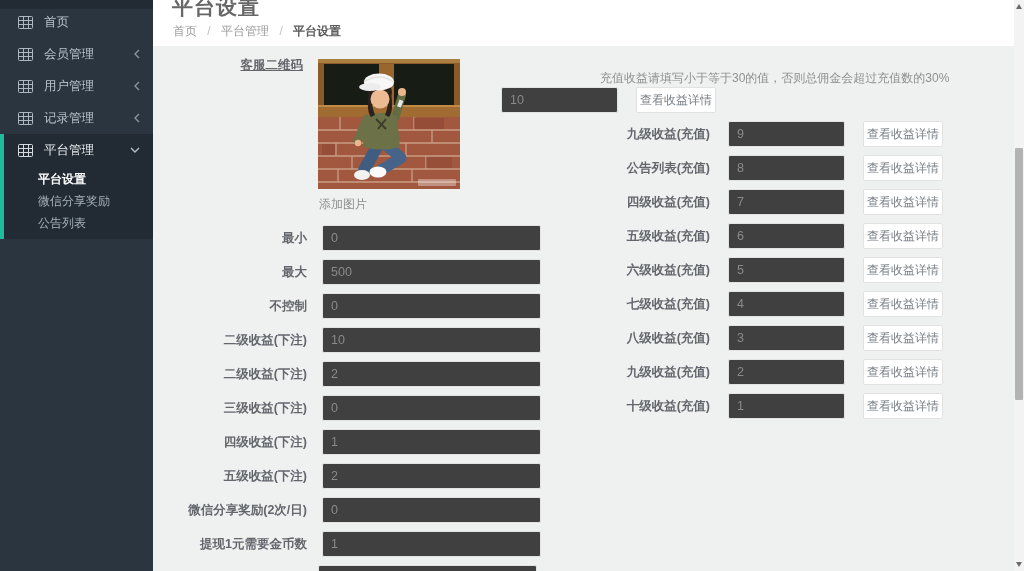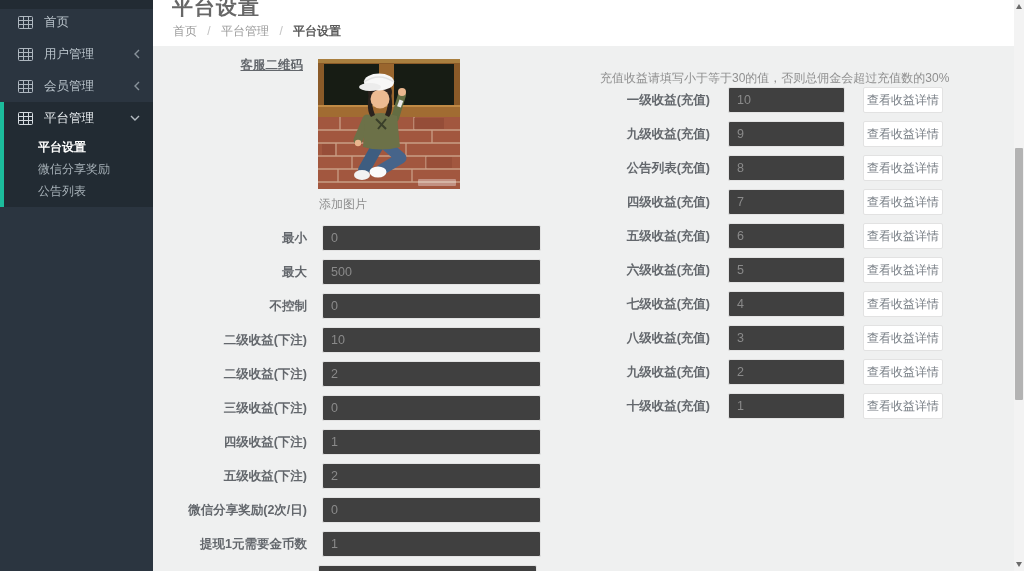--- a/index.html
+++ b/index.html
@@ -84,46 +84,63 @@
       <div class="side-item">
         <span class="nav-icon">
           <svg width="15" height="13" viewBox="0 0 15 13">
               <rect x="0.5" y="0.5" width="14" height="12" rx="1" fill="none" stroke="#aeb7bf"></rect>
               <line x1="0.5" y1="4.5" x2="14.5" y2="4.5" stroke="#aeb7bf"></line>
               <line x1="0.5" y1="8.5" x2="14.5" y2="8.5" stroke="#aeb7bf"></line>
               <line x1="5.5" y1="0.5" x2="5.5" y2="12.5" stroke="#aeb7bf"></line>
               <line x1="10.5" y1="0.5" x2="10.5" y2="12.5" stroke="#aeb7bf"></line>
             </svg>
         </span>
-        <span>用户管理</span>
+        <span>会员管理</span>
         <span class="chev">
           <svg width="6" height="10" viewBox="0 0 6 10">
               <polyline points="5,1 1,5 5,9" fill="none" stroke="#9aa4ac" stroke-width="1.4"></polyline>
             </svg>
         </span>
       </div>
 
       <div class="side-item">
         <span class="nav-icon">
           <svg width="15" height="13" viewBox="0 0 15 13">
               <rect x="0.5" y="0.5" width="14" height="12" rx="1" fill="none" stroke="#aeb7bf"></rect>
               <line x1="0.5" y1="4.5" x2="14.5" y2="4.5" stroke="#aeb7bf"></line>
               <line x1="0.5" y1="8.5" x2="14.5" y2="8.5" stroke="#aeb7bf"></line>
               <line x1="5.5" y1="0.5" x2="5.5" y2="12.5" stroke="#aeb7bf"></line>
               <line x1="10.5" y1="0.5" x2="10.5" y2="12.5" stroke="#aeb7bf"></line>
             </svg>
         </span>
-        <span>会员管理</span>
+        <span>用户管理</span>
         <span class="chev">
           <svg width="6" height="10" viewBox="0 0 6 10">
               <polyline points="5,1 1,5 5,9" fill="none" stroke="#9aa4ac" stroke-width="1.4"></polyline>
             </svg>
         </span>
       </div>
 
+      <div class="side-item">
+        <span class="nav-icon">
+          <svg width="15" height="13" viewBox="0 0 15 13">
+              <rect x="0.5" y="0.5" width="14" height="12" rx="1" fill="none" stroke="#aeb7bf"></rect>
+              <line x1="0.5" y1="4.5" x2="14.5" y2="4.5" stroke="#aeb7bf"></line>
+              <line x1="0.5" y1="8.5" x2="14.5" y2="8.5" stroke="#aeb7bf"></line>
+              <line x1="5.5" y1="0.5" x2="5.5" y2="12.5" stroke="#aeb7bf"></line>
+              <line x1="10.5" y1="0.5" x2="10.5" y2="12.5" stroke="#aeb7bf"></line>
+            </svg>
+        </span>
+        <span>记录管理</span>
+        <span class="chev">
+          <svg width="6" height="10" viewBox="0 0 6 10">
+              <polyline points="5,1 1,5 5,9" fill="none" stroke="#9aa4ac" stroke-width="1.4"></polyline>
+            </svg>
+        </span>
+      </div>
 
       <div class="active-section">
         <div class="side-item">
           <span class="nav-icon">
             <svg width="15" height="13" viewBox="0 0 15 13">
                 <rect x="0.5" y="0.5" width="14" height="12" rx="1" fill="none" stroke="#d4dadf"></rect>
                 <line x1="0.5" y1="4.5" x2="14.5" y2="4.5" stroke="#d4dadf"></line>
                 <line x1="0.5" y1="8.5" x2="14.5" y2="8.5" stroke="#d4dadf"></line>
                 <line x1="5.5" y1="0.5" x2="5.5" y2="12.5" stroke="#d4dadf"></line>
                 <line x1="10.5" y1="0.5" x2="10.5" y2="12.5" stroke="#d4dadf"></line>
@@ -262,21 +279,20 @@
           <input class="text-input" type="text" value="1" style="">
         </div>
       </div>
 
       <input class="text-input cutoff-input" type="text" style="">
 
       <div class="right-note">充值收益请填写小于等于30的值，否则总佣金会超过充值数的30%</div>
 
       <div class="right-rows">
         <div class="form-row">
-          <label class="form-label">一级收益(充值)</label>
           <input class="text-input" type="text" value="10" style="">
           <button class="detail-btn">查看收益详情</button>
         </div>
         <div class="form-row">
           <label class="form-label">九级收益(充值)</label>
           <input class="text-input" type="text" value="9" style="">
           <button class="detail-btn">查看收益详情</button>
         </div>
         <div class="form-row">
           <label class="form-label">公告列表(充值)</label>

